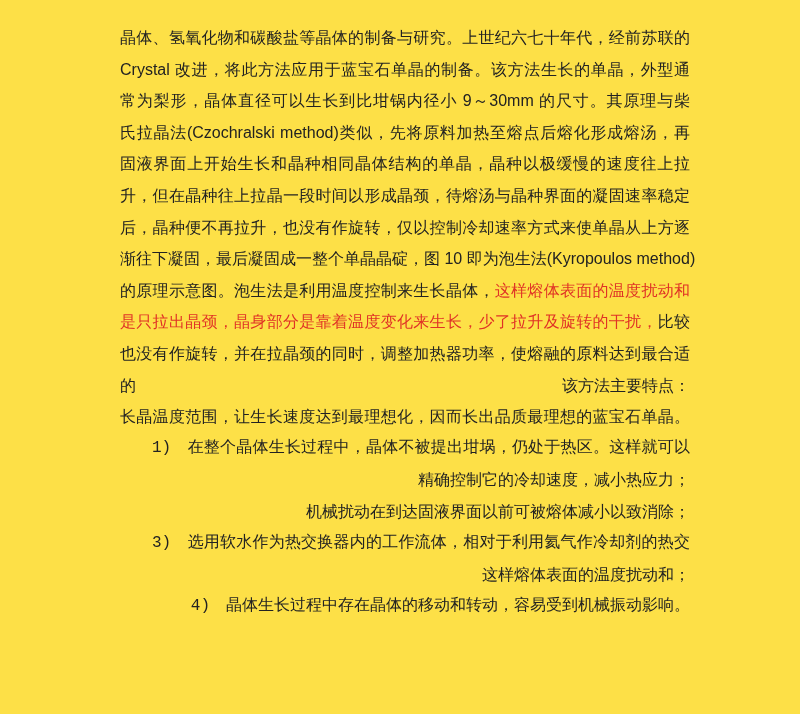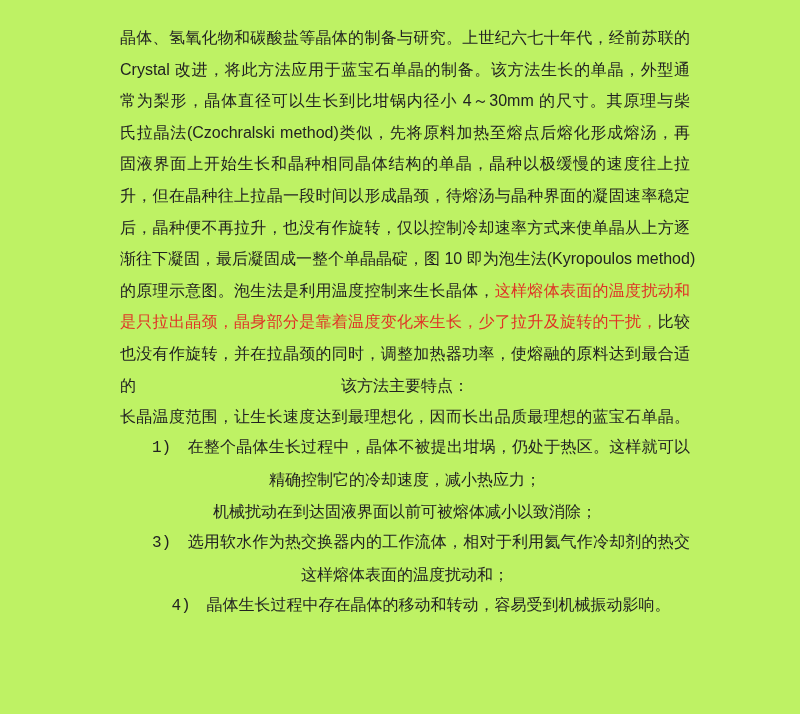--- a/index.html
+++ b/index.html
@@ -4,36 +4,36 @@
 <style>
   html, body {
     margin: 0;
     padding: 0;
     background: #ffffff;
   }
   .page {
     position: relative;
     width: 800px;
     height: 714px;
-    background: #bef264;
+    background: #fde047;
     overflow: hidden;
   }
   .text-block {
     position: absolute;
     left: 120px;
     top: 22px;
     width: 570px;
     font-family: "Liberation Sans", "DejaVu Sans", sans-serif;
     font-size: 16px;
     color: #222222;
   }
   .line {
     line-height: 31.6px;
     height: 31.6px;
-    text-align: center;
+    text-align: right;
     overflow: visible;
   }
   .line.j {
     text-align: justify;
     text-align-last: justify;
     text-justify: inter-ideograph;
   }
   .line.ind {
     text-indent: 2em;
     font-family: Liberation Mono, monospace;
@@ -45,21 +45,21 @@
     color: #e03226;
   }
 </style>
 </head>
 <body>
 
 <div class="page">
   <div class="text-block">
       <div class="line j"><span class="">晶体、氢氧化物和碳酸盐等晶体的制备与研究。上世纪六七十年代，经前苏联的</span></div>
       <div class="line j"><span class="">Crystal 改进，将此方法应用于蓝宝石单晶的制备。该方法生长的单晶，外型通</span></div>
-      <div class="line j"><span class="">常为梨形，晶体直径可以生长到比坩锅内径小 4～30mm 的尺寸。其原理与柴</span></div>
+      <div class="line j"><span class="">常为梨形，晶体直径可以生长到比坩锅内径小 9～30mm 的尺寸。其原理与柴</span></div>
       <div class="line j"><span class="">氏拉晶法(Czochralski method)类似，先将原料加热至熔点后熔化形成熔汤，再</span></div>
       <div class="line j"><span class="">固液界面上开始生长和晶种相同晶体结构的单晶，晶种以极缓慢的速度往上拉</span></div>
       <div class="line j"><span class="">升，但在晶种往上拉晶一段时间以形成晶颈，待熔汤与晶种界面的凝固速率稳定</span></div>
       <div class="line j"><span class="">后，晶种便不再拉升，也没有作旋转，仅以控制冷却速率方式来使单晶从上方逐</span></div>
       <div class="line nw"><span class="">渐往下凝固，最后凝固成一整个单晶晶碇，图 10 即为泡生法(Kyropoulos method)</span></div>
       <div class="line j"><span class="">的原理示意图。泡生法是利用温度控制来生长晶体，</span><span class="red">这样熔体表面的温度扰动和</span></div>
       <div class="line j"><span class="red">是只拉出晶颈，晶身部分是靠着温度变化来生长，少了拉升及旋转的干扰，</span><span class="">比较</span></div>
       <div class="line j"><span class="">也没有作旋转，并在拉晶颈的同时，调整加热器功率，使熔融的原料达到最合适的</span></div>
       <div class="line"><span class="">该方法主要特点：</span></div>
       <div class="line j"><span class="">长晶温度范围，让生长速度达到最理想化，因而长出品质最理想的蓝宝石单晶。</span></div>

